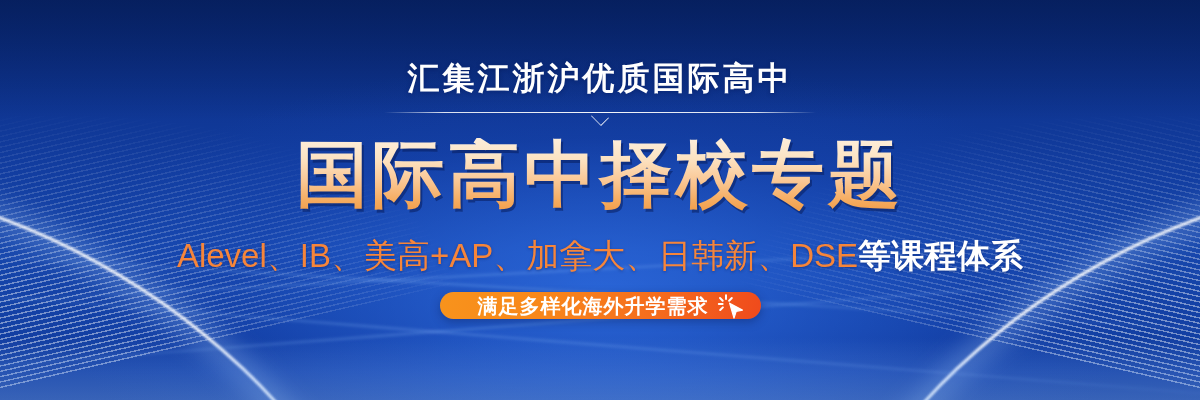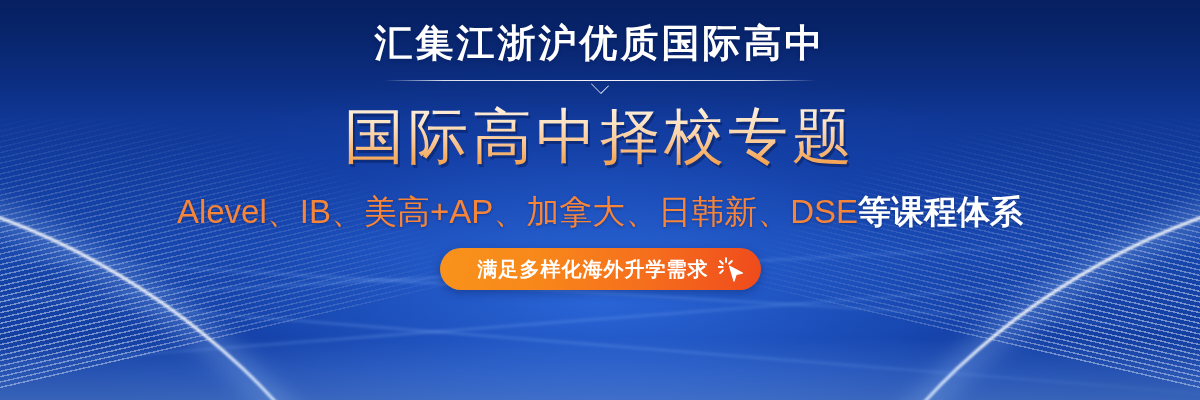--- a/index.html
+++ b/index.html
@@ -96,22 +96,22 @@
   }
 
   
   #content {
     position:relative; z-index:5;
     width:100%; height:100%;
     display:flex; flex-direction:column; align-items:center;
   }
 
   .eyebrow {
-    margin-top:24px;
-    font-size:38px;
+    margin-top:62px;
+    font-size:32px;
     font-weight:bold;
     color:#ffffff;
     letter-spacing:3px;
     line-height:1;
     text-shadow:0 1px 4px rgba(0,20,80,0.45);
     white-space:nowrap;
     text-align:center;
   }
 
   .divider {
@@ -133,22 +133,22 @@
     width:18px; height:18px;
     margin-left:-9px;
     border-right:1px solid rgba(255,255,255,0.95);
     border-bottom:1px solid rgba(255,255,255,0.95);
     transform:rotate(45deg) scale(0.78,0.62);
     background:transparent;
   }
 
   .title {
     margin-top:14px;
-    font-size:60px;
-    font-weight:normal;
+    font-size:72px;
+    font-weight:bold;
     line-height:1.02;
     letter-spacing:4px;
     white-space:nowrap;
     background:linear-gradient(180deg, #fdeedb 0%, #fce3c3 28%, #fac896 58%, #f5ab5f 86%, #f29e4b 100%);
     -webkit-background-clip:text;
             background-clip:text;
     -webkit-text-fill-color:transparent;
             color:transparent;
     filter:drop-shadow(2px 3px 0 rgba(8,30,95,0.55));
   }
@@ -161,21 +161,21 @@
     letter-spacing:0px;
     white-space:nowrap;
     text-shadow:0 1px 3px rgba(0,20,80,0.40);
   }
   .subtitle .hl { color:#f6853a; }
   .subtitle .wh { color:#ffffff; font-weight:bold; }
 
   .cta {
     position:relative;
     margin-top:20px;
-    height:42px;
+    height:27px;
     padding:0 52px 0 38px;
     display:flex; align-items:center; justify-content:center;
     border-radius:21px;
     background:linear-gradient(100deg, #f8931c 0%, #f8881a 30%, #f56d1d 66%, #ef4a1c 100%);
     box-shadow:0 3px 10px rgba(6,20,70,0.34);
     cursor:pointer;
   }
   .cta-label {
     color:#ffffff;
     font-size:20px;

